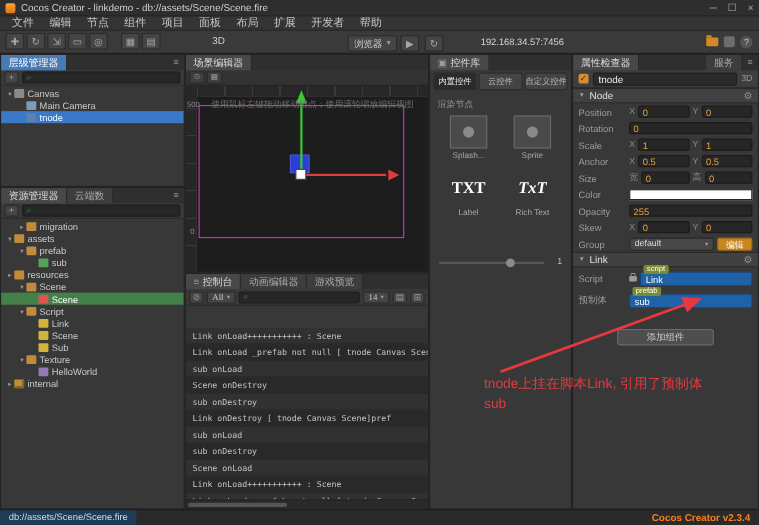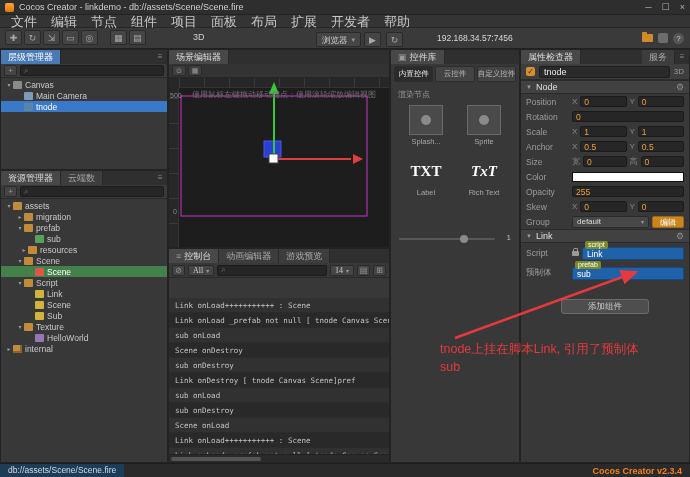--- a/index.html
+++ b/index.html
@@ -13,21 +13,21 @@
   
   .titlebar { position:absolute; left:0; top:0; width:690px; height:15px; background:#2e2e2e;
     border-bottom:1px solid #222; display:flex; align-items:center; padding:0 5px; gap:5px; }
   .app-icon { width:9px; height:9px; border-radius:2px; background:linear-gradient(#ffa435,#e07612); }
   .title-text { font-size:9px; color:#cfcfcf; white-space:nowrap; }
   .win-controls { margin-left:auto; display:flex; gap:10px; color:#b0b0b0; font-size:9px; }
   .win-controls span { cursor:default; }
 
   .menubar { position:absolute; left:0; top:15px; width:690px; height:13px; background:#343434;
     border-bottom:1px solid #262626; display:flex; align-items:center; padding:0 4px; }
-  .menu-item { padding:0 7px; font-size:13px; line-height:13px; color:#c6c6c6; }
+  .menu-item { padding:0 7px; font-size:10px; line-height:13px; color:#c6c6c6; }
 
   .toolbar { position:absolute; left:0; top:28px; width:690px; height:21px; background:#3a3a3a;
     border-bottom:1px solid #202020; }
   .tbtn { position:relative; display:inline-block; width:17px; height:15px; background:#454545;
     border:1px solid #2a2a2a; border-radius:2px; color:#a8a8a8; font-size:9px; line-height:14px;
     text-align:center; margin-right:2px; vertical-align:middle; }
   .tool-group { position:absolute; left:5px; top:2px; }
   .toggle-group { position:absolute; left:110px; top:2px; }
   .mode-label { position:absolute; left:193px; top:4px; font-size:9px; color:#d0d0d0; }
   .center-group { position:absolute; left:316px; top:4px; display:flex; gap:3px; align-items:center; }
@@ -262,41 +262,41 @@
     <span class="phead-spacer"></span>
     <span class="phead-icon">≡</span>
   </div>
   <div class="searchrow">
     <span class="srbtn">+</span>
     <span class="searchbox">
       <span class="mag">⌕</span>
     </span>
   </div>
   <div class="tree">
+      <div class="tree-row" style="padding-left: 15px;">
+        <span class="arrow">▸</span>
+        <span class="ticon ic-folder"></span>
+        <span class="tlabel">migration</span>
+      </div>
       <div class="tree-row" style="padding-left: 4px;">
         <span class="arrow">▾</span>
         <span class="ticon ic-folder"></span>
         <span class="tlabel">assets</span>
       </div>
       <div class="tree-row" style="padding-left: 15px;">
-        <span class="arrow">▸</span>
-        <span class="ticon ic-folder"></span>
-        <span class="tlabel">migration</span>
-      </div>
-      <div class="tree-row" style="padding-left: 15px;">
         <span class="arrow">▾</span>
         <span class="ticon ic-folder"></span>
         <span class="tlabel">prefab</span>
       </div>
       <div class="tree-row" style="padding-left: 26px;">
         <span class="arrow"></span>
         <span class="ticon ic-prefab"></span>
         <span class="tlabel">sub</span>
       </div>
-      <div class="tree-row" style="padding-left: 19px;">
+      <div class="tree-row" style="padding-left: 4px;">
         <span class="arrow">▸</span>
         <span class="ticon ic-folder"></span>
         <span class="tlabel">resources</span>
       </div>
       <div class="tree-row" style="padding-left: 15px;">
         <span class="arrow">▾</span>
         <span class="ticon ic-folder"></span>
         <span class="tlabel">Scene</span>
       </div>
       <div class="tree-row sel-green" style="padding-left: 26px;">

